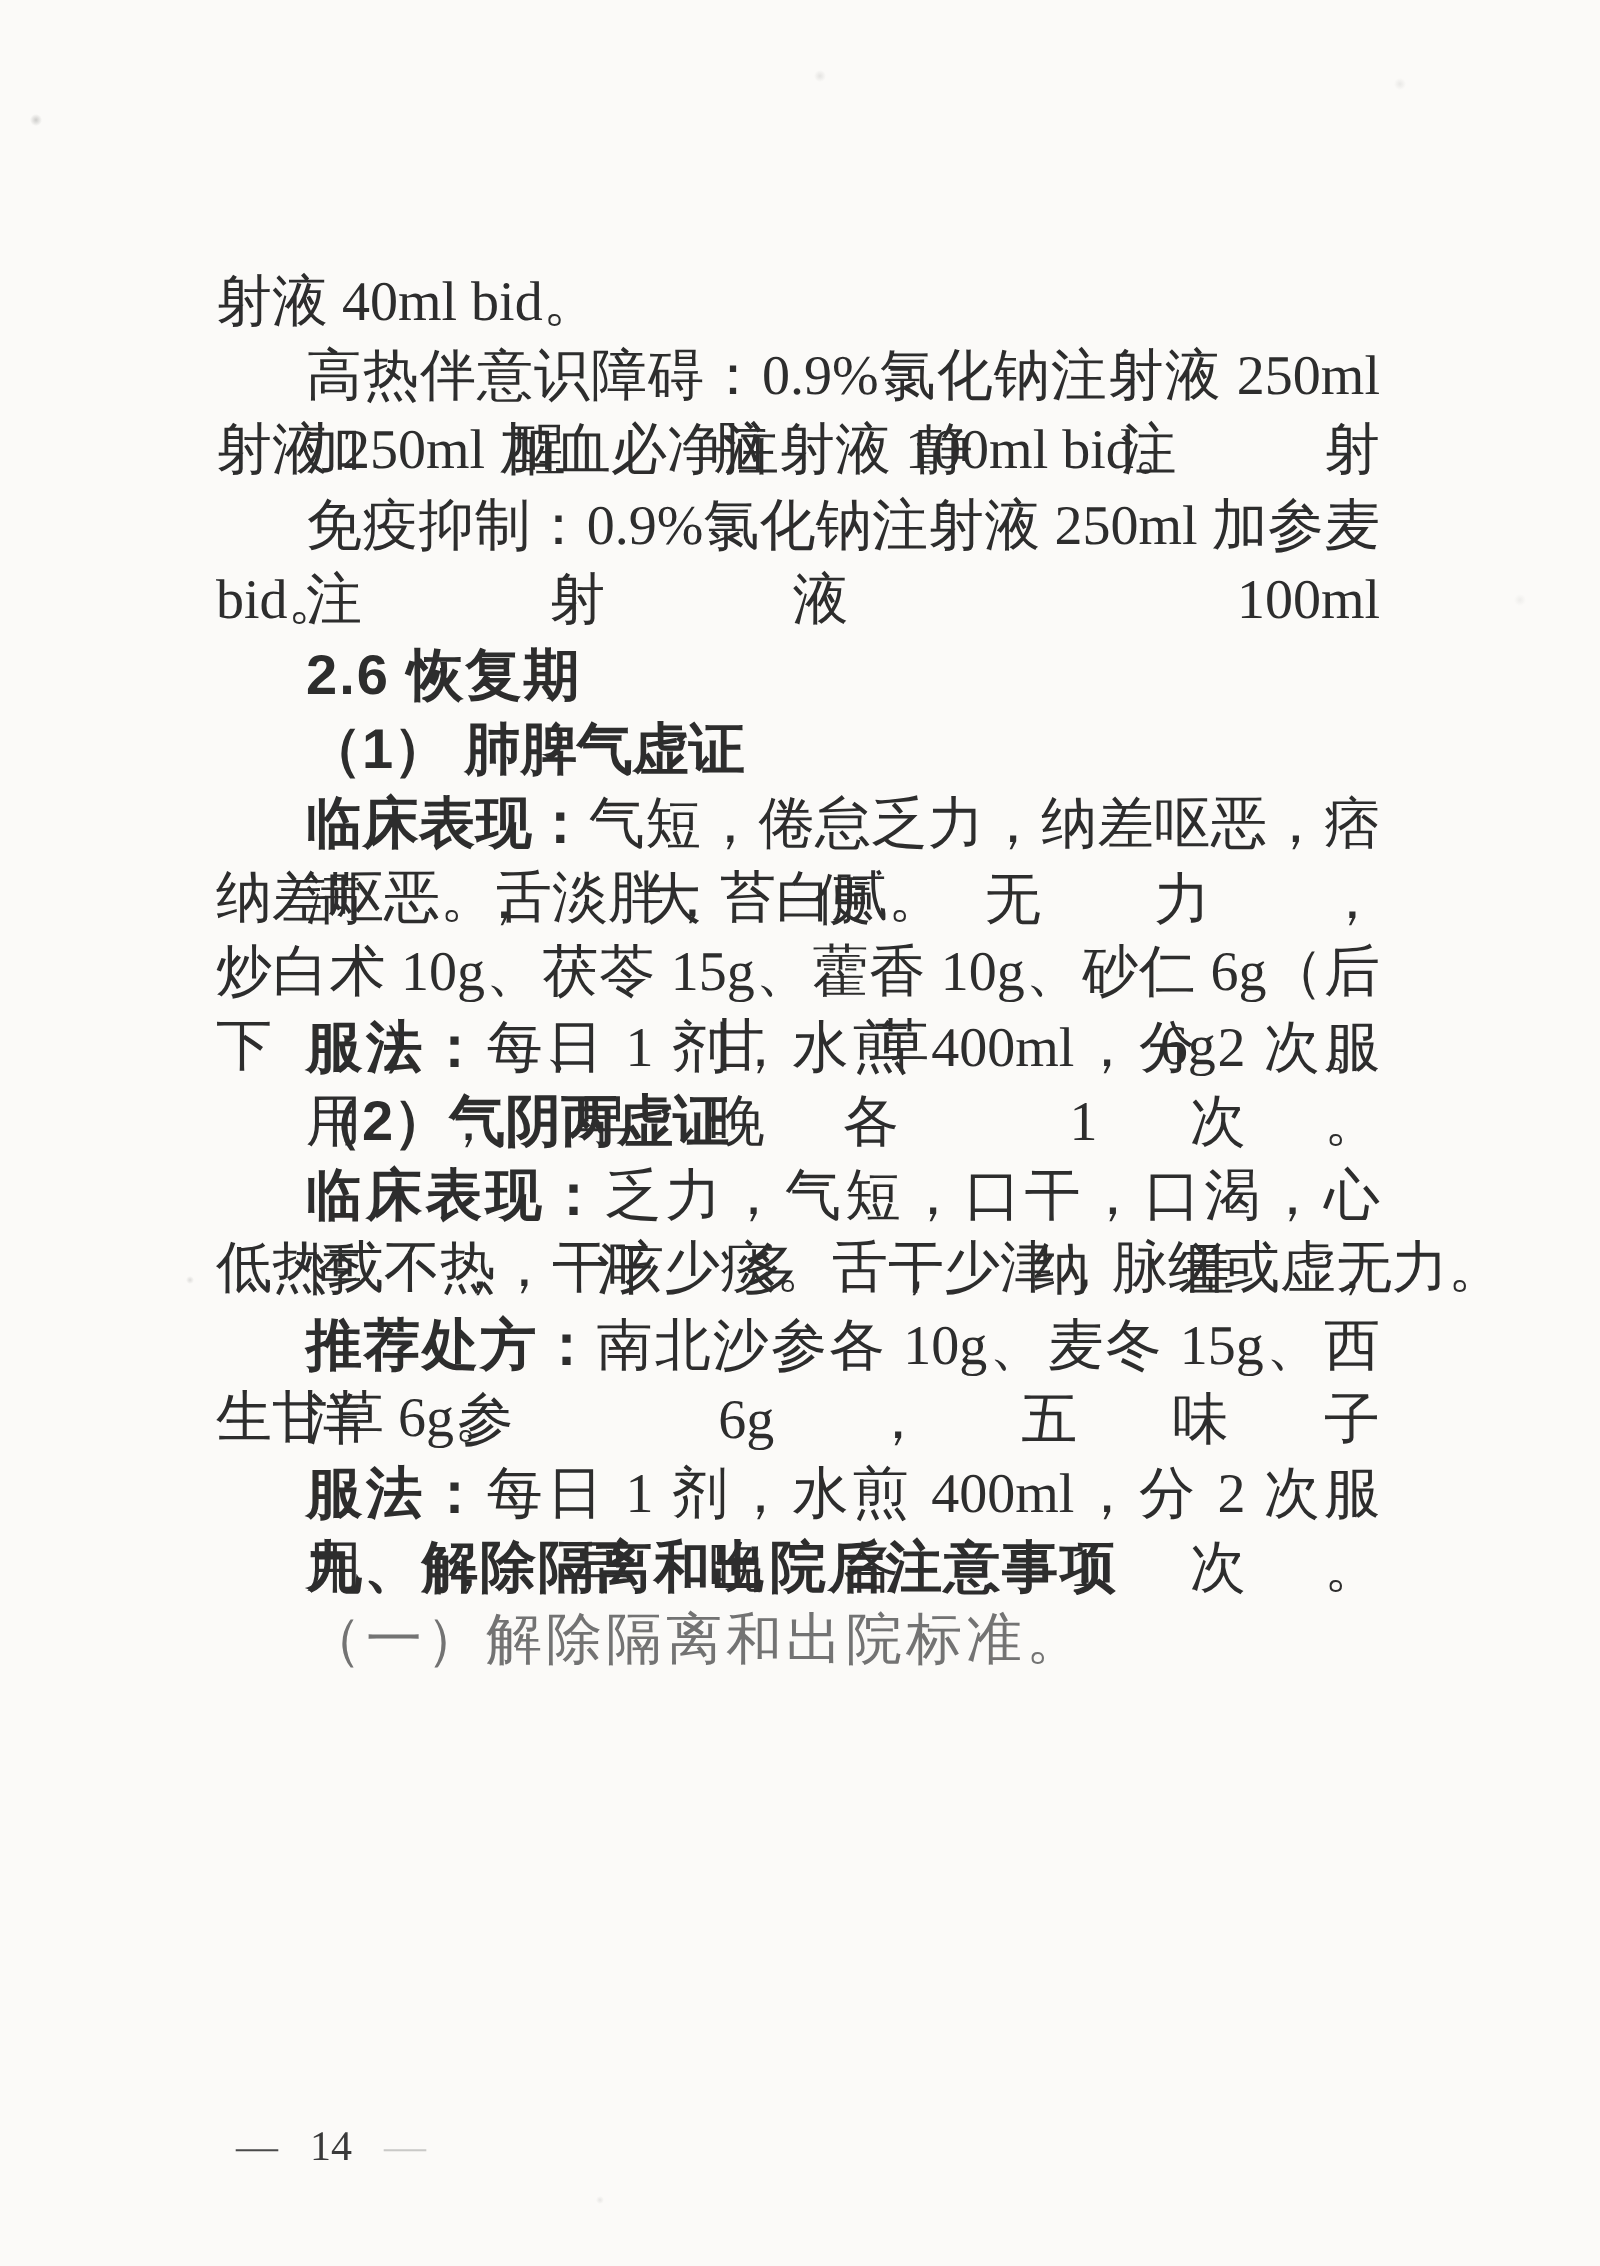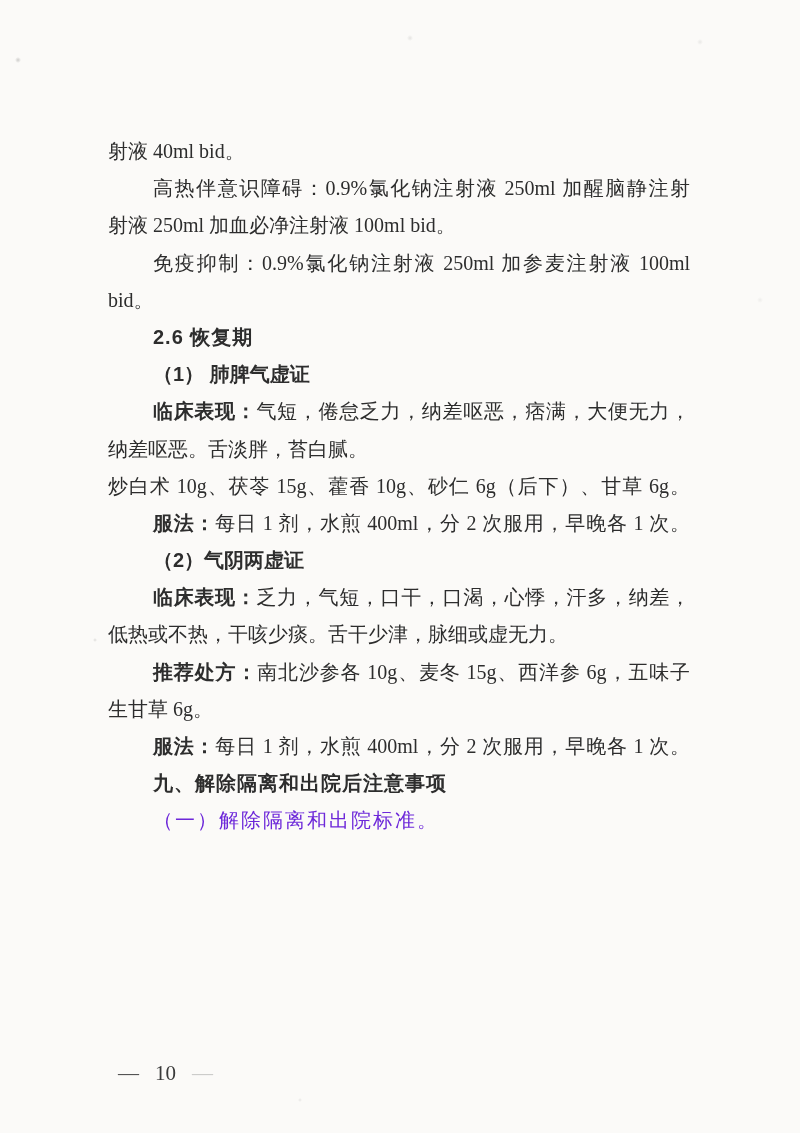--- a/index.html
+++ b/index.html
@@ -29,21 +29,21 @@
   }
   .text-block {
     position: absolute;
     left: 108px;
     right: 110px;
     top: 133px;
   }
   .line {
     height: 37.2px;
     line-height: 37.2px;
-    font-size: 20px;
+    font-size: 28px;
     white-space: nowrap;
     color: #2d2d2d;
   }
   .line.indent {
     padding-left: 45px;
   }
   .line.justify {
     white-space: normal;
     text-align: justify;
     text-align-last: justify;
@@ -52,21 +52,21 @@
   .seg-bold {
     font-weight: bold;
     font-family: "Liberation Sans", "DejaVu Sans", sans-serif;
   }
   .line.hei {
     font-weight: bold;
     font-family: "Liberation Sans", "DejaVu Sans", sans-serif;
     letter-spacing: 1px;
   }
   .line.kai {
-    color: #6d28d9;
+    color: #737373;
     letter-spacing: 2px;
   }
   .footer {
     position: absolute;
     left: 118px;
     top: 1058px;
     height: 30px;
     line-height: 30px;
     font-size: 21px;
     color: #3a3a3a;
@@ -109,17 +109,17 @@
       <div class="line"><span class="seg-normal">低热或不热，干咳少痰。舌干少津，脉细或虚无力。</span></div>
       <div class="line indent justify"><span class="seg-bold">推荐处方：</span><span class="seg-normal">南北沙参各 10g、麦冬 15g、西洋参 6g，五味子</span></div>
       <div class="line"><span class="seg-normal">生甘草 6g。</span></div>
       <div class="line indent justify"><span class="seg-bold">服法：</span><span class="seg-normal">每日 1 剂，水煎 400ml，分 2 次服用，早晚各 1 次。</span></div>
       <div class="line indent hei"><span class="seg-bold">九、解除隔离和出院后注意事项</span></div>
       <div class="line indent kai"><span class="seg-normal">（一）解除隔离和出院标准。</span></div>
     </div>
 
   <div class="footer">
     <span class="dash-left">—</span>
-    <span class="page-num">10</span>
+    <span class="page-num">14</span>
     <span class="dash-right">—</span>
   </div>
 
 </div>
 
 </body></html>

